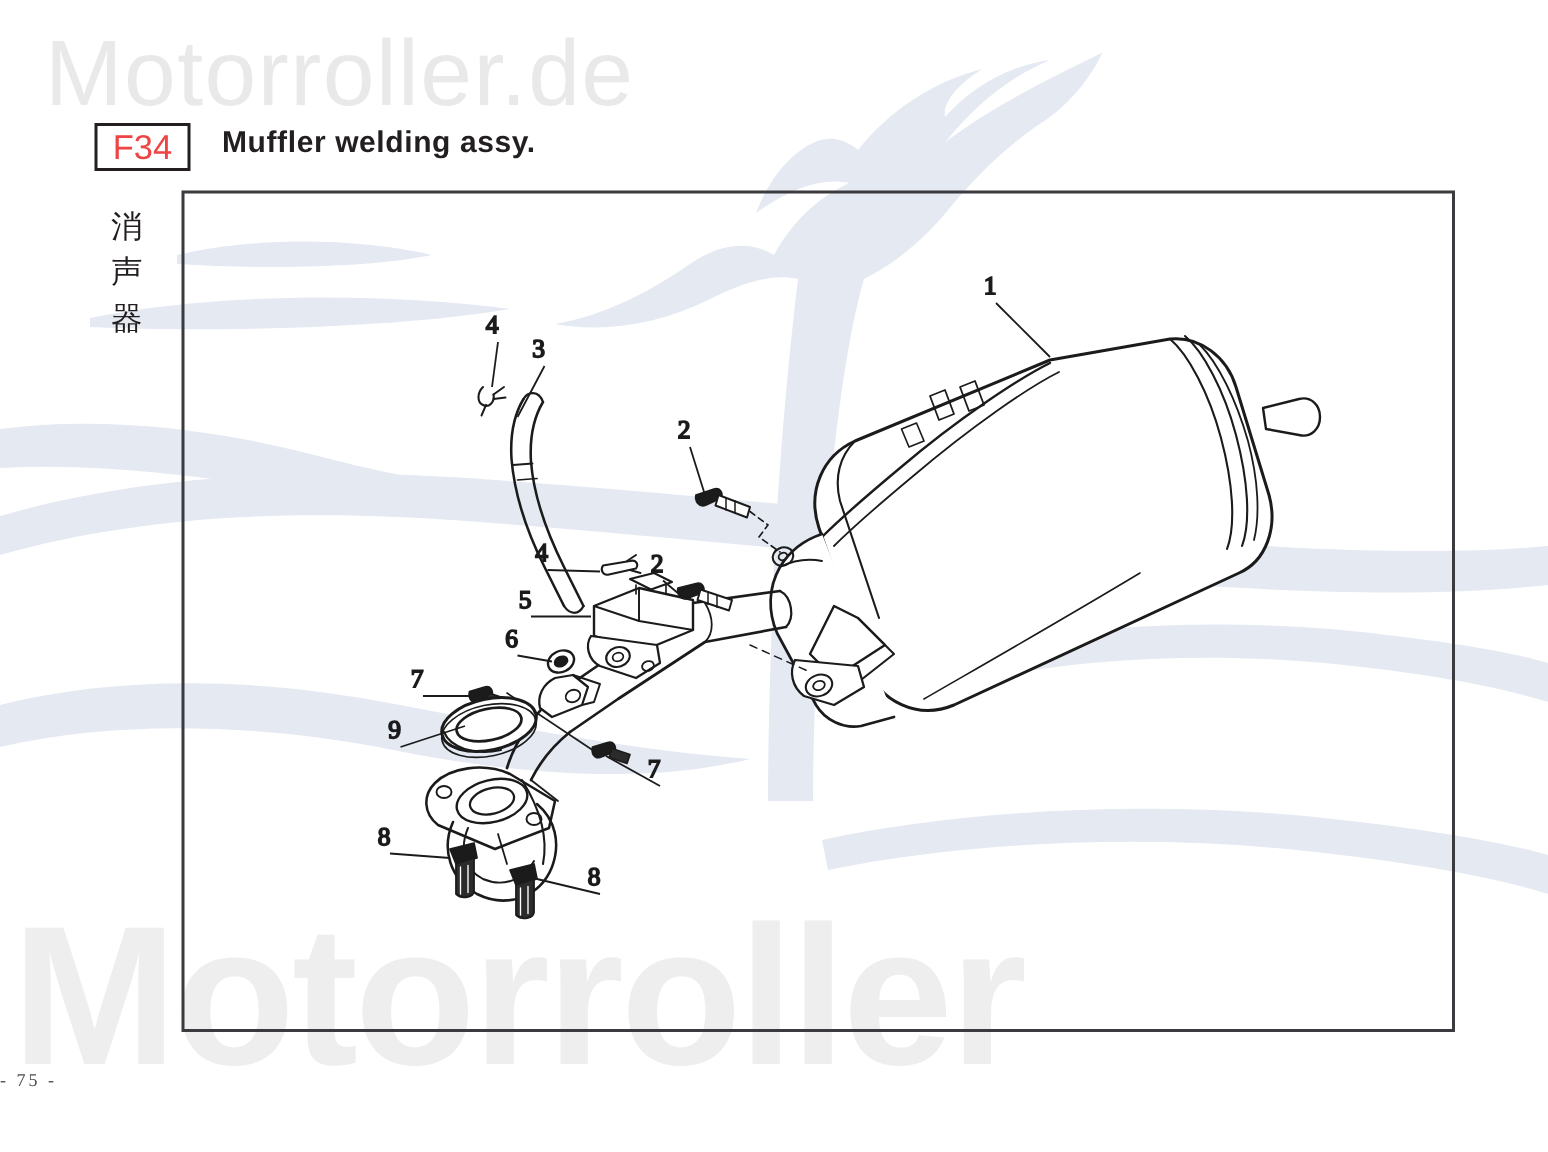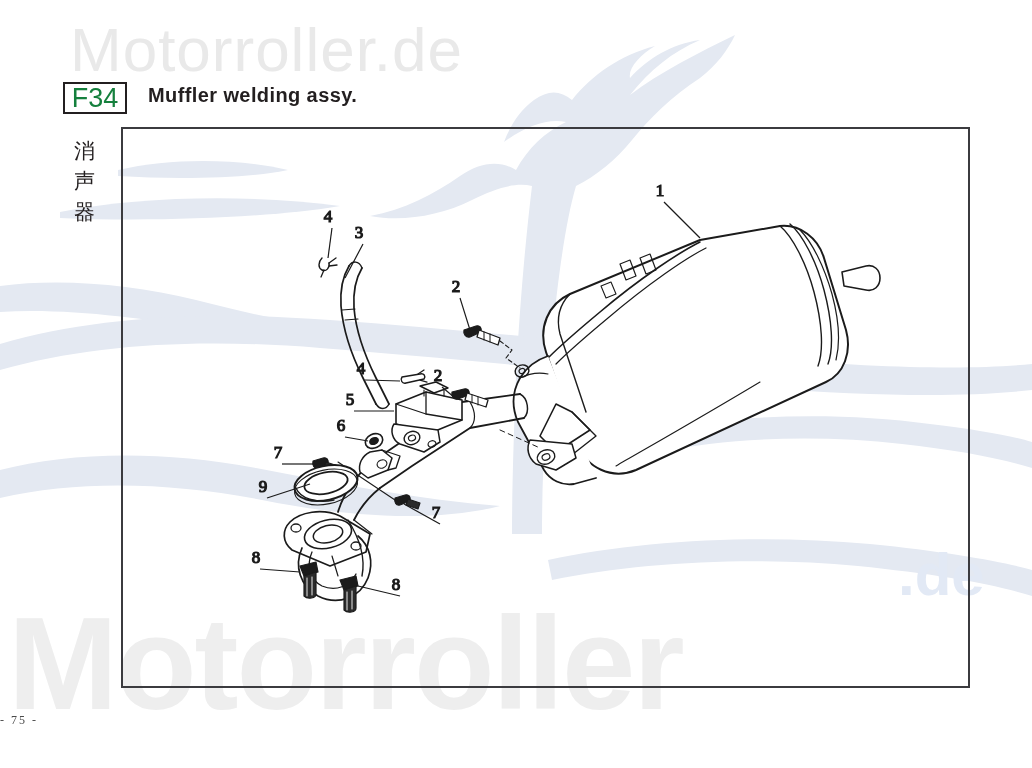--- a/index.html
+++ b/index.html
@@ -25,21 +25,20 @@
   .wm-top-text {
     position: absolute;
     left: 30px;
     top: 14px;
     font-family: "Liberation Sans", sans-serif;
     font-size: 62px;
     font-weight: 400;
     letter-spacing: 1px;
     color: #e9e9e9;
     white-space: nowrap;
-    margin-left: 40px;
   }
   .wm-bottom-text {
     position: absolute;
     left: 8px;
     top: 588px;
     font-family: "Liberation Sans", sans-serif;
     font-size: 132px;
     font-weight: 700;
     letter-spacing: -2px;
     color: #eeeeee;
@@ -72,23 +71,23 @@
     height: 32px;
     border: 2px solid #231f20;
     box-sizing: border-box;
     display: flex;
     align-items: center;
     justify-content: center;
     background: transparent;
   }
   .section-code-box span {
     font-family: "Liberation Sans", sans-serif;
-    font-size: 27px;
+    font-size: 23px;
     font-weight: 400;
-    color: #15803d;
+    color: #ef4444;
     line-height: 1;
   }
   .section-title {
     position: absolute;
     left: 148px;
     top: 84px;
     font-family: "Liberation Sans", sans-serif;
     font-size: 20px;
     font-weight: 700;
     color: #231f20;
@@ -181,21 +180,20 @@
         <path d="M548 560 C640 540 760 534 870 544 C950 552 1004 562 1032 570
                  L1032 596 C994 584 936 574 858 566 C754 556 640 562 552 580 Z"></path>
 
         <path d="M118 170 C170 158 236 158 288 170 C250 178 180 180 118 176 Z"></path>
         <path d="M60 212 C140 196 250 194 340 206 C270 218 150 222 60 218 Z"></path>
       </g>
     </svg>
 
     <div class="wm-top-text">Motorroller.de</div>
     <div class="wm-bottom-text">Motorroller</div>
-    <div class="wm-de-text">.de</div>
   </div>
 
   <div class="section-code-box">
     <span>F34</span>
   </div>
   <div class="section-title">Muffler  welding assy.</div>
   <div class="section-title-cn">消声器</div>
 
   <div class="diagram-frame"></div>
 

